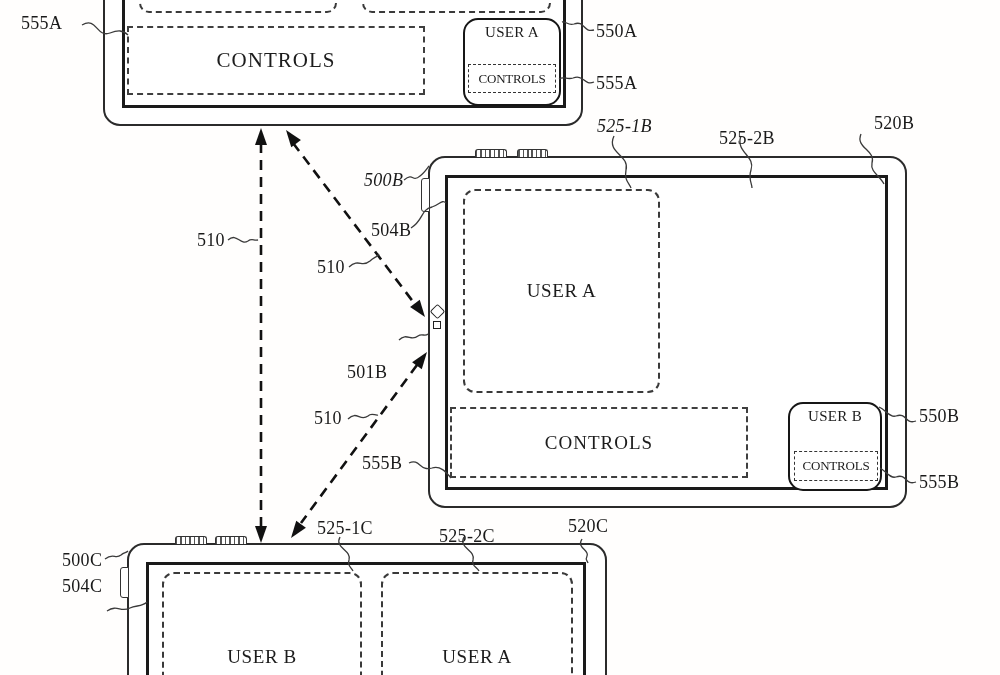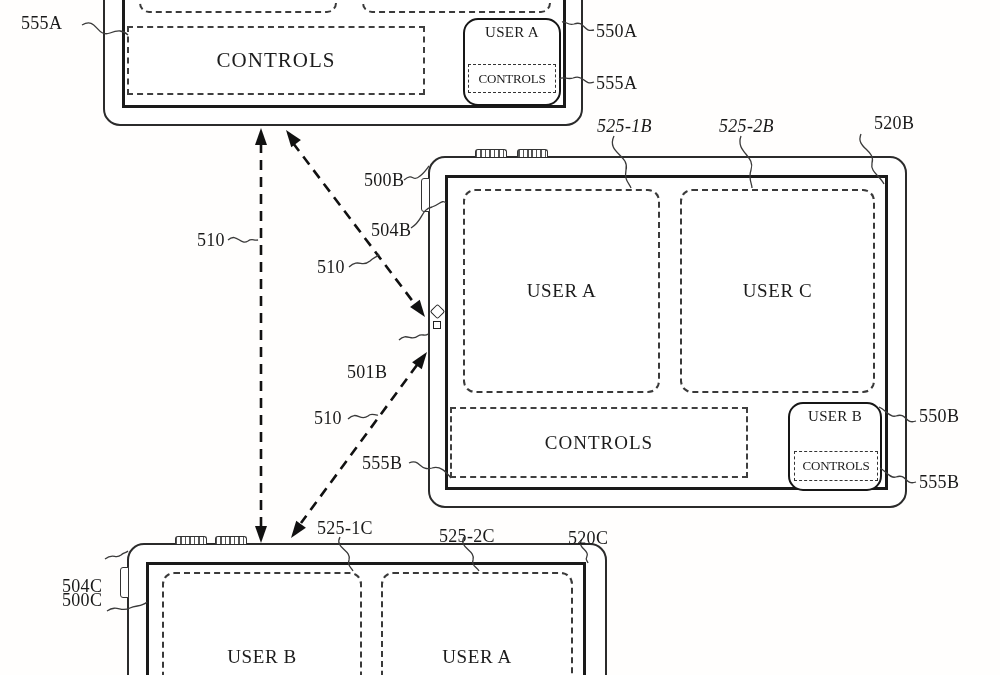--- a/index.html
+++ b/index.html
@@ -59,23 +59,20 @@
   <div class="abs outer" style="left:428px;top:156px;width:479px;height:352px;"></div>
   <div class="abs bump" style="left:475px;top:149px;width:32px;height:8px;"></div>
   <div class="abs bump" style="left:517px;top:149px;width:31px;height:8px;"></div>
   <div class="abs sidebtn" style="left:421px;top:178px;width:9px;height:34px;"></div>
   <div class="abs cam-diamond" style="left:432px;top:306px;"></div>
   <div class="abs cam-square" style="left:433px;top:321px;"></div>
   <div class="abs screen" style="left:445px;top:175px;width:443px;height:315px;"></div>
   <div class="abs panel" style="left:463px;top:189px;width:197px;height:204px;">
     <span>USER A</span>
   </div>
-  <div class="abs panel" style="left:680px;top:189px;width:195px;height:204px;">
-    <span>USER C</span>
-  </div>
   <div class="abs controls-box" style="left:450px;top:407px;width:298px;height:71px;font-size:19px;">
     <span>CONTROLS</span>
   </div>
   <div class="abs pip" style="left:788px;top:402px;width:94px;height:89px;">
     <div class="pip-user">USER B</div>
   </div>
   <div class="abs pip-controls" style="left:794px;top:451px;width:84px;height:30px;">
     <span>CONTROLS</span>
   </div>
 
@@ -128,30 +125,30 @@
     <path class="leader" d="M464,537 C458,548 476,550 473,560 C471,566 477,567 479,571"></path>
     <path class="leader" d="M582,539 C576,548 590,550 587,556 C585,560 587,560 588,563"></path>
     <path class="leader" d="M105,559 C114,552 115,560 121,555 C124,552 126,553 128,551"></path>
     <path class="leader" d="M107,611 C118,604 120,613 130,608 C136,605 142,607 147,602"></path>
   </svg>
 
   <div class="ref" style="left:21px;top:13px;">555A</div>
   <div class="ref" style="left:596px;top:21px;">550A</div>
   <div class="ref" style="left:596px;top:73px;">555A</div>
   <div class="ref" style="left:597px;top:116px;font-style:italic;">525-1B</div>
-  <div class="ref" style="left:719px;top:116px;font-style:italic;">525-2B</div>
+  <div class="ref" style="left:719px;top:128px;">525-2B</div>
   <div class="ref" style="left:841px;top:113px;margin-left:33px;">520B</div>
-  <div class="ref" style="left:364px;top:170px;">500B</div>
+  <div class="ref" style="left:364px;top:170px;font-style:italic;">500B</div>
   <div class="ref" style="left:371px;top:220px;">504B</div>
   <div class="ref" style="left:197px;top:230px;">510</div>
   <div class="ref" style="left:317px;top:257px;">510</div>
   <div class="ref" style="left:347px;top:330px;margin-top:32px;">501B</div>
   <div class="ref" style="left:314px;top:408px;">510</div>
   <div class="ref" style="left:919px;top:406px;">550B</div>
   <div class="ref" style="left:362px;top:453px;">555B</div>
   <div class="ref" style="left:919px;top:472px;">555B</div>
   <div class="ref" style="left:317px;top:518px;">525-1C</div>
   <div class="ref" style="left:439px;top:518px;margin-top:8px;">525-2C</div>
-  <div class="ref" style="left:568px;top:516px;margin-top:12px;">520C</div>
-  <div class="ref" style="left:62px;top:550px;margin-top:40px;">500C</div>
+  <div class="ref" style="left:568px;top:516px;">520C</div>
+  <div class="ref" style="left:62px;top:550px;">500C</div>
   <div class="ref" style="left:62px;top:576px;">504C</div>
 
 </div>
 
 </body></html>

